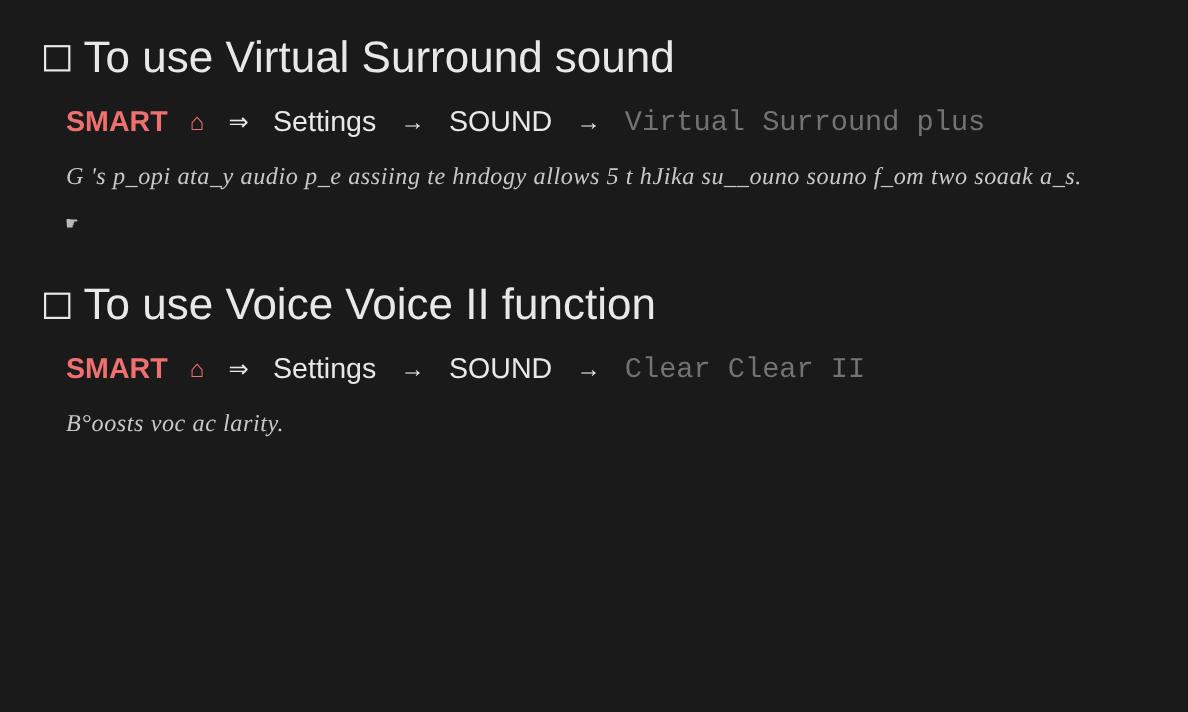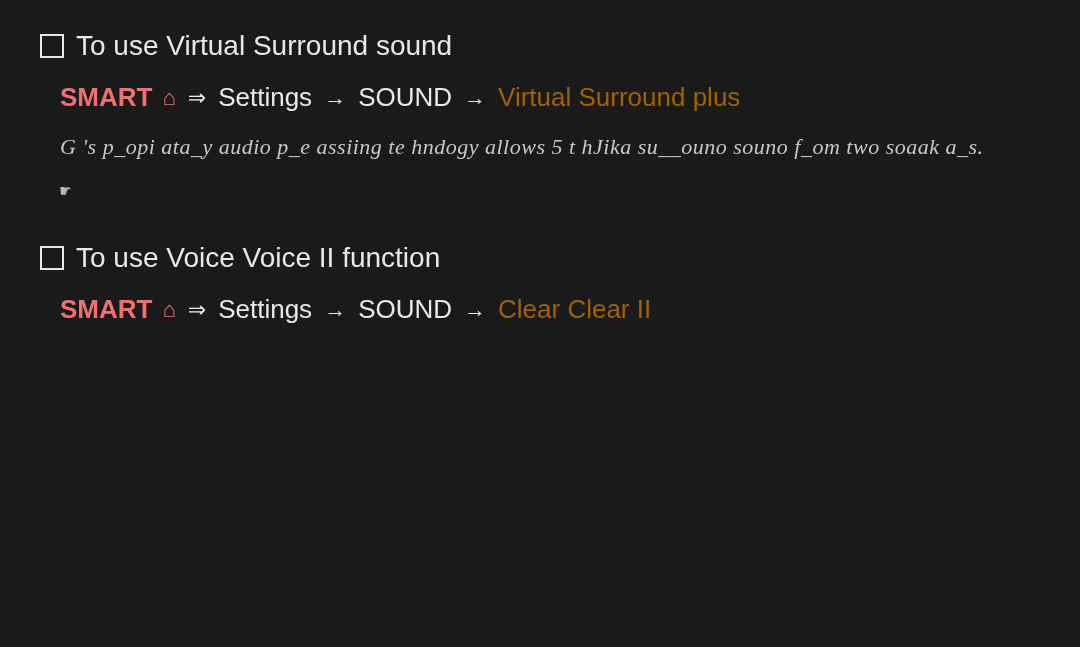--- a/index.html
+++ b/index.html
@@ -19,21 +19,21 @@
     }
 
     .section {
       margin-bottom: 40px;
     }
 
     .section-title {
       display: flex;
       align-items: center;
       gap: 12px;
-      font-size: 28px;
+      font-size: 40px;
       font-weight: 500;
       color: #e8e8e8;
       margin-bottom: 20px;
     }
 
     .checkbox-icon {
       width: 24px;
       height: 24px;
       border: 2.5px solid #e8e8e8;
       display: inline-flex;
@@ -43,21 +43,21 @@
     }
 
     .nav-path {
       font-size: 26px;
       color: #e8e8e8;
       margin-bottom: 16px;
       padding-left: 20px;
       display: flex;
       align-items: center;
       flex-wrap: wrap;
-      gap: 8px;
+      gap: 18px;
     }
 
     .nav-smart {
       color: #f07070;
       font-weight: bold;
     }
 
     .nav-home-icon {
       color: #f07070;
       font-size: 22px;
@@ -69,21 +69,22 @@
       margin: 0 4px;
       font-size: 22px;
     }
 
     .nav-label {
       color: #e8e8e8;
       text-align: center;
     }
 
     .nav-highlight {
-      color: #a16207;
+      color: #737373;
+      font-family: Liberation Mono, monospace;
     }
 
     .description {
       font-size: 22px;
       color: #c8c8c8;
       padding-left: 20px;
       line-height: 1.6;
       margin-bottom: 14px;
       font-style: italic;
       
@@ -147,15 +148,16 @@
       <span class="nav-smart">SMART</span>
       <span class="nav-home-icon">⌂</span>
       <span class="nav-arrow">⇒</span>
       <span class="nav-label">Settings</span>
       <span class="nav-arrow">→</span>
       <span class="nav-label">SOUND</span>
       <span class="nav-arrow">→</span>
       <span class="nav-highlight">Clear Clear II</span>
     </div>
 
+    <div class="description">B°oosts voc ac larity.</div>
   </div>
 
 </div>
 
 </body></html>

